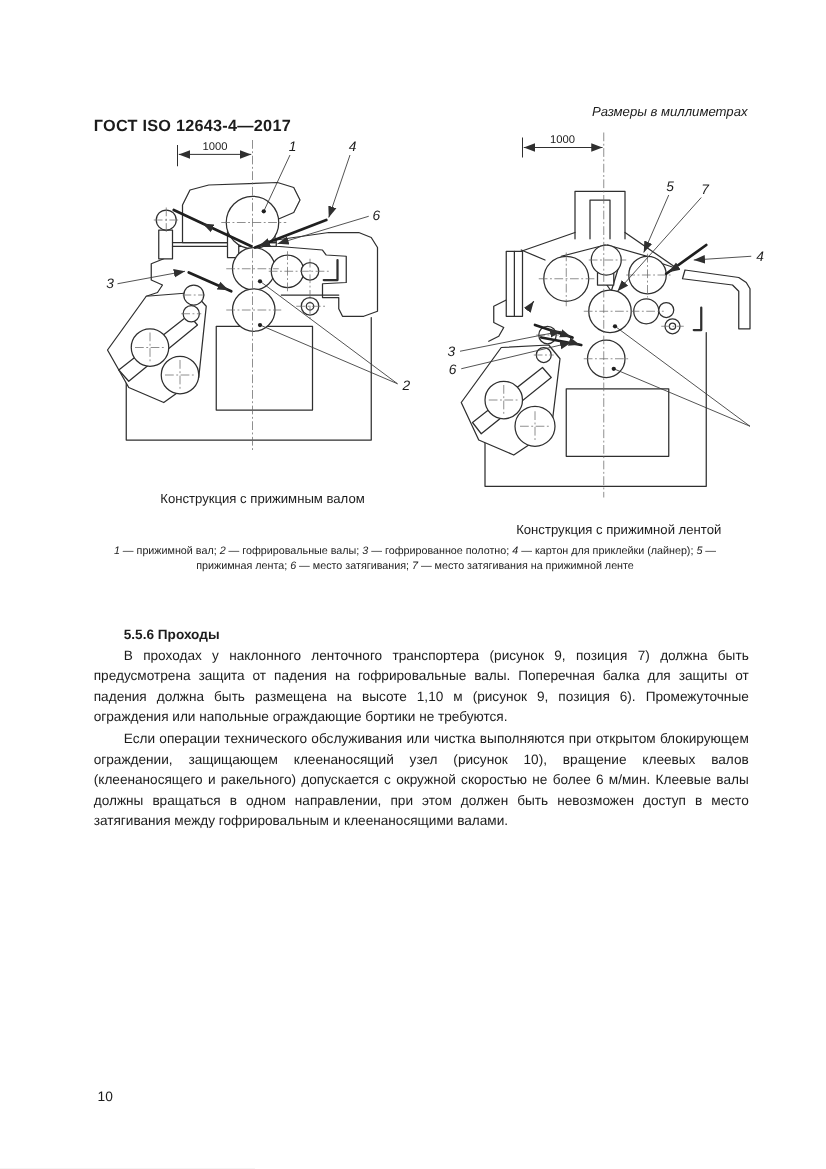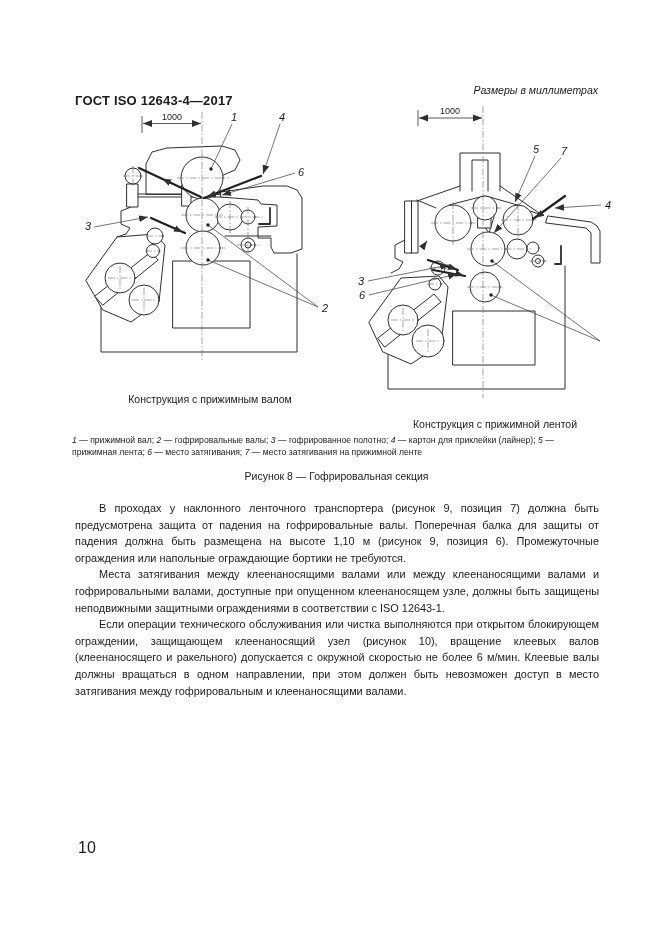--- a/index.html
+++ b/index.html
@@ -14,34 +14,34 @@
   }
   .units {
     position:absolute; right:63px; top:84px; font-size:10.5px;font-style:italic;
   }
   svg.fig { position:absolute; }
   .cap { position:absolute; font-size:10.5px; text-align:center; }
   .capL { left:75px; top:393px; width:270px; }
   .capR { left:345px; top:418px; width:300px; }
   .legend {
     position:absolute; left:72px; top:434px; width:520px;
-    font-size:8.6px; line-height:12px; color:#222;
+    font-size:8.6px; line-height:12px; text-align:center; color:#222;
   }
   .legend i { font-style:italic; }
   .figcap {
     position:absolute; left:75px; top:470px; width:523px;
     font-size:10.5px; text-align:center;
   }
   .body {
     position:absolute; left:75px; top:500px; width:524px;
     font-size:10.9px; line-height:16.6px; text-align:justify;
   }
   .body p { margin:0; text-indent:24px; }
   .body p.h { font-weight:bold; text-align:left; }
-  .pagenum { position:absolute; left:78px; top:839px; font-size:16px; }
+  .pagenum { position:absolute; left:78px; top:872px; font-size:11px; }
   .lbl { font-family:"Liberation Sans", sans-serif; font-style:italic; font-size:11px; fill:#1c1c1c; }
   .dim { font-family:"Liberation Sans", sans-serif; font-size:9px; fill:#1c1c1c; }
   .ol  { stroke:#2f2f2f; fill:none; stroke-width:1; stroke-linejoin:round; stroke-linecap:round; }
   .cl  { stroke:#6a6a6a; fill:none; stroke-width:0.6; stroke-dasharray:7 2 1.5 2; }
   .dm  { stroke:#2f2f2f; fill:none; stroke-width:0.8; }
   .wb  { stroke:#1f1f1f; fill:none; stroke-width:2.2; stroke-linecap:round; }
   .wa  { stroke:#1f1f1f; fill:none; stroke-width:1; }
   .ld  { stroke:#3a3a3a; fill:none; stroke-width:0.7; }
 </style>
 </head>
@@ -239,22 +239,21 @@
     <text class="lbl" x="263" y="111" text-anchor="middle">4</text>
     <text class="lbl" x="16" y="187" text-anchor="middle">3</text>
     <text class="lbl" x="17" y="201" text-anchor="middle">6</text>
   </svg>
 
   <div class="cap capL">Конструкция с прижимным валом</div>
   <div class="cap capR">Конструкция с прижимной лентой</div>
 
   <div class="legend"><span><i>1</i> — прижимной вал; </span><span><i>2</i> — гофрировальные валы; </span><span><i>3</i> — гофрированное полотно; </span><span><i>4</i> — картон для приклейки (лайнер); </span><span><i>5</i> — прижимная лента; </span><span><i>6</i> — место затягивания; </span><span><i>7</i> — место затягивания на прижимной ленте</span></div>
 
-  <div class="figcap">Рисунок 8 — Гофрировальная секция</div>
 
   <div class="body">
+    <p class="h">5.5.6 Проходы</p>
     <p>В проходах у наклонного ленточного транспортера (рисунок 9, позиция 7) должна быть предусмотрена защита от падения на гофрировальные валы. Поперечная балка для защиты от падения должна быть размещена на высоте 1,10 м (рисунок 9, позиция 6). Промежуточные ограждения или напольные ограждающие бортики не требуются.</p>
-    <p>Места затягивания между клеенаносящими валами или между клеенаносящими валами и гофрировальными валами, доступные при опущенном клеенаносящем узле, должны быть защищены неподвижными защитными ограждениями в соответствии с ISO 12643-1.</p>
     <p>Если операции технического обслуживания или чистка выполняются при открытом блокирующем ограждении, защищающем клеенаносящий узел (рисунок 10), вращение клеевых валов (клеенаносящего и ракельного) допускается с окружной скоростью не более 6 м/мин. Клеевые валы должны вращаться в одном направлении, при этом должен быть невозможен доступ в место затягивания между гофрировальным и клеенаносящими валами.</p>
   </div>
 
   <div class="pagenum">10</div>
 </div>
 
 </body></html>

